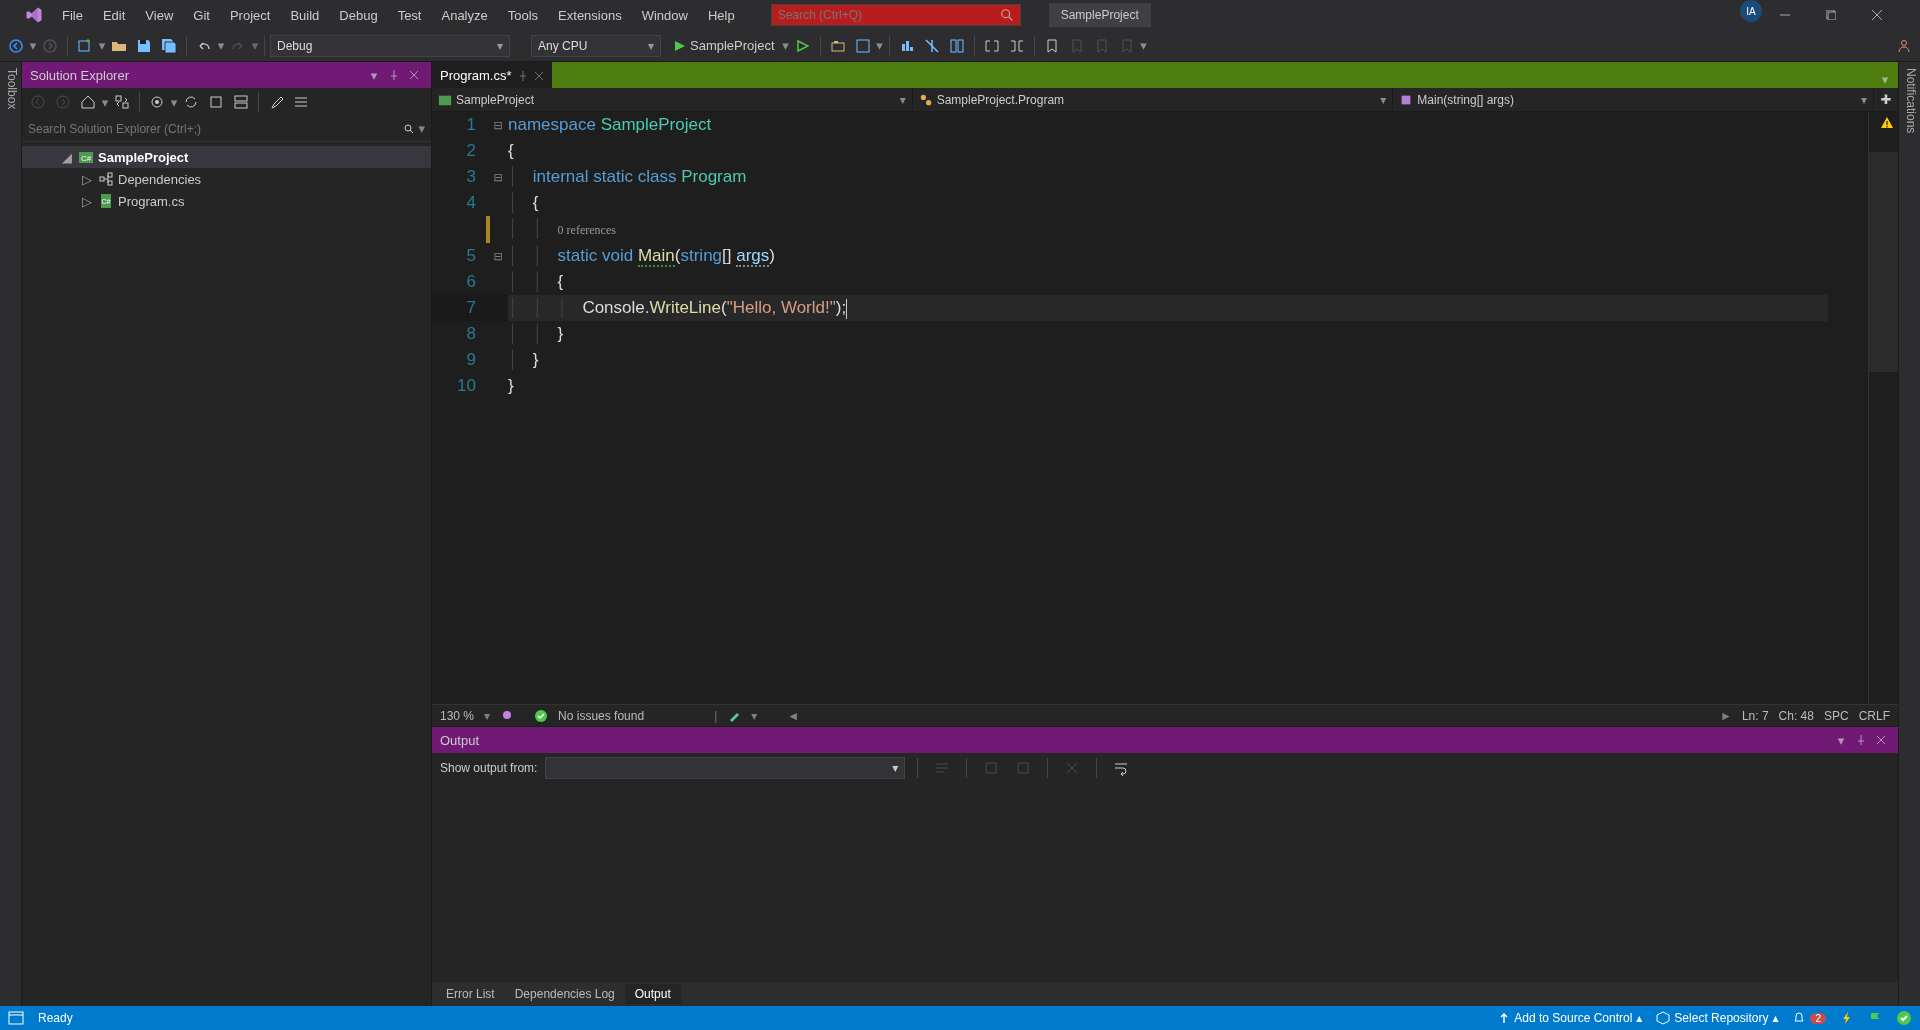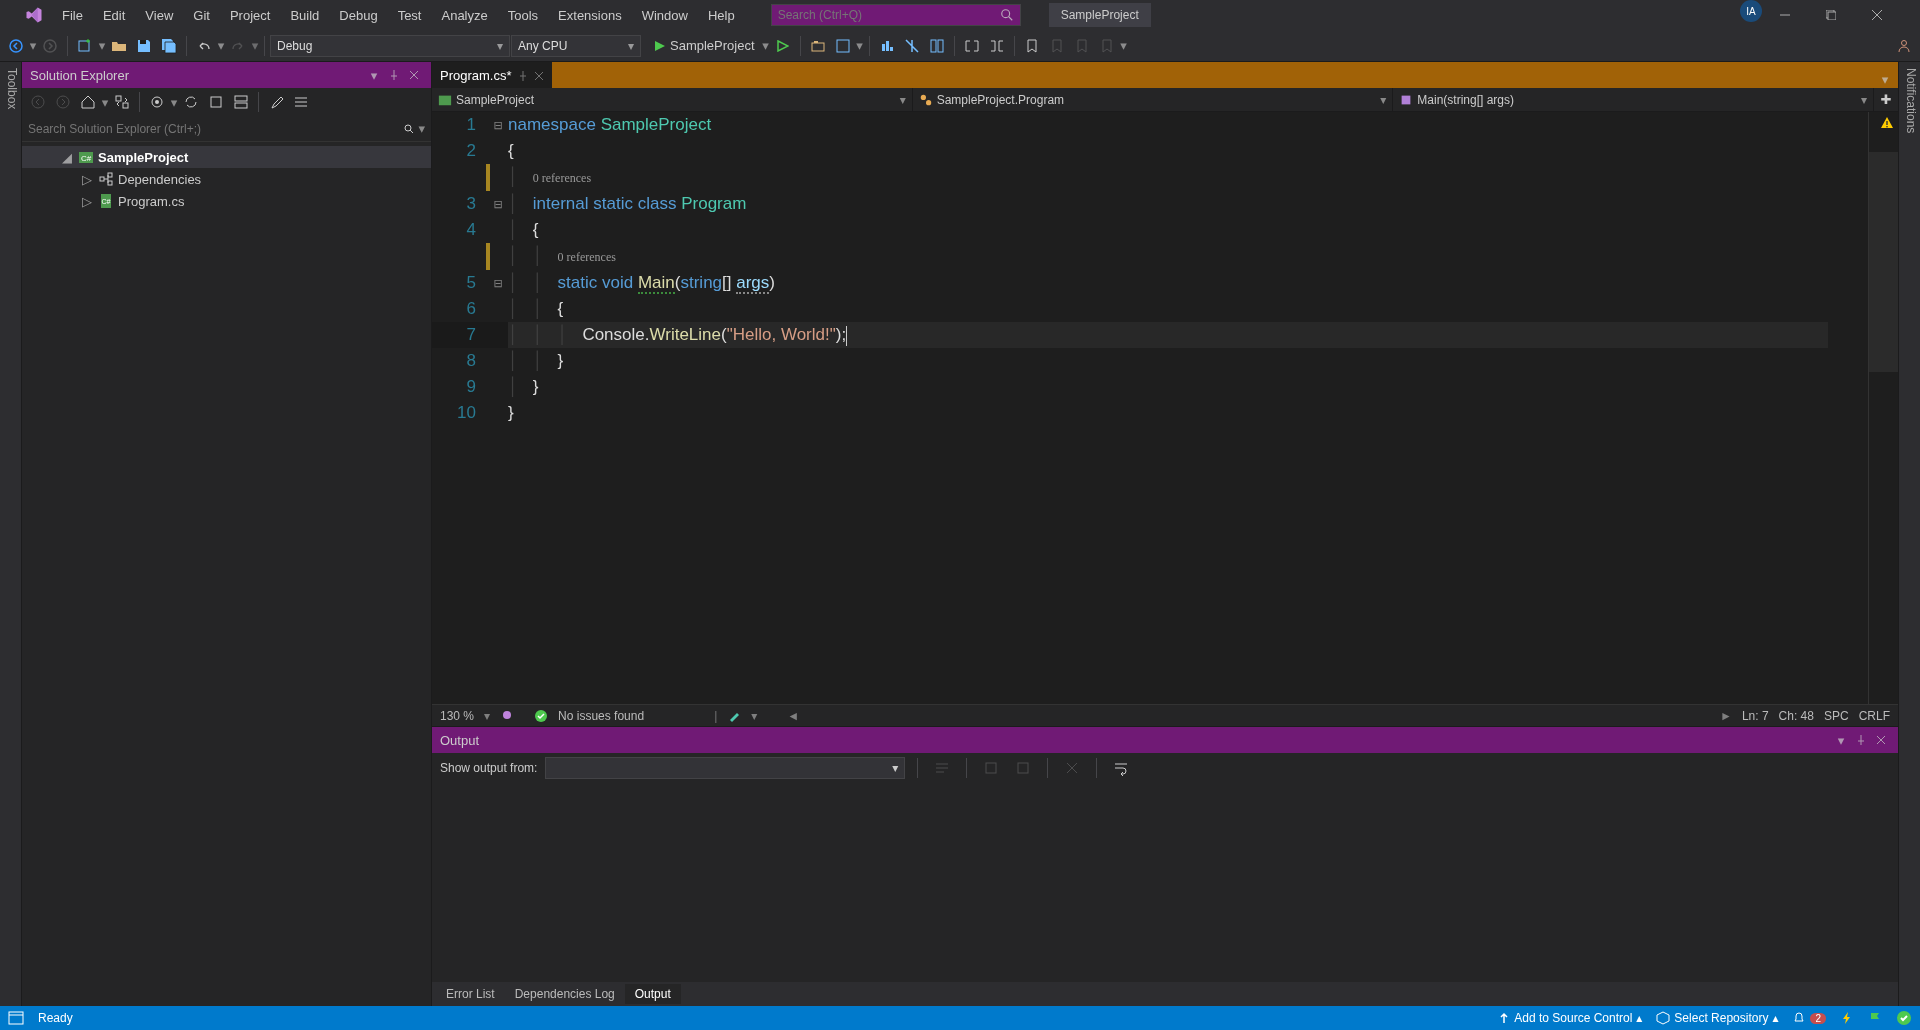--- a/index.html
+++ b/index.html
@@ -3,21 +3,21 @@
 <meta charset="utf-8">
 <style>
 *{margin:0;padding:0;box-sizing:border-box;font-family:'Segoe UI',Tahoma,sans-serif;user-select:none}
 body{width:1920px;height:1030px;background:#1e1e1e;color:#ccc;overflow:hidden;font-size:13px;display:flex;flex-direction:column}
 
 .titlebar{height:30px;background:#2d2d30;display:flex;align-items:center;padding:0 20px}
 .logo{width:28px;height:28px;display:flex;align-items:center;justify-content:center}
 .logo svg{width:18px;height:18px}
 .menu{display:flex;gap:0;margin-left:4px}
 .menu-item{padding:4px 10px;cursor:default}
-.search-box{margin-left:26px;width:250px;height:22px;background:#701a75;border:1px solid #434346;display:flex;align-items:center;padding:0 6px;color:#999}
+.search-box{margin-left:26px;width:250px;height:22px;background:#b91c1c;border:1px solid #434346;display:flex;align-items:center;padding:0 6px;color:#999}
 .search-box input{flex:1;background:transparent;border:0;outline:0;color:#ccc;font-size:12px}
 .search-box .mag{width:14px;height:14px;opacity:.8}
 .title-projbtn{margin-left:28px;height:24px;padding:0 12px;background:#3f3f46;display:flex;align-items:center;font-size:12px}
 .title-right{margin-left:auto;display:flex;align-items:flex-start;gap:0}
 .avatar{width:22px;height:22px;border-radius:50%;background:#1a4b7a;display:flex;align-items:center;justify-content:center;font-size:10px;color:#fff}
 .winbtns{display:flex}
 .winbtn{width:46px;height:30px;display:flex;align-items:center;justify-content:center;opacity:.8}
 
 .toolbar{height:32px;background:#2d2d30;border-bottom:1px solid #1b1b1c;display:flex;align-items:center;padding:0 4px;gap:1px}
 .tool-sep{width:1px;height:20px;background:#46464a;margin:0 4px}
@@ -40,21 +40,21 @@
 .solex-search{height:26px;display:flex;align-items:center;padding:0 6px;border-bottom:1px solid #333}
 .solex-search input{flex:1;background:transparent;border:0;outline:0;color:#ccc;font-size:12px}
 .tree{flex:1;overflow:auto;padding:4px 0}
 .tree-row{height:22px;display:flex;align-items:center;padding-left:8px;gap:4px;font-size:13px}
 .tree-row.selected{background:#37373d}
 .tree-row .exp{width:12px;opacity:.7}
 .tree-row .icon{width:16px;height:16px;display:flex;align-items:center;justify-content:center}
 .bold{font-weight:600;color:#fff}
 
 .editor-area{flex:1;display:flex;flex-direction:column;min-width:0}
-.tabs{height:26px;background:#a16207;display:flex;align-items:flex-end}
+.tabs{height:26px;background:#4d7c0f;display:flex;align-items:flex-end}
 .tab{height:26px;background:#1e1e1e;border-top:1px solid #1e1e1e;display:flex;align-items:center;padding:0 8px;gap:6px;font-size:13px;color:#fff}
 .tab .pin{opacity:.6}
 .tab .close{opacity:.6}
 .nav-bar{height:24px;background:#252526;border-bottom:1px solid #1b1b1c;display:flex}
 .nav-combo{flex:1;display:flex;align-items:center;padding:0 6px;border-right:1px solid #1b1b1c;gap:4px;font-size:12px}
 .nav-combo .arrow{margin-left:auto;opacity:.6}
 .nav-plus{width:24px;display:flex;align-items:center;justify-content:center}
 .editor-wrap{flex:1;display:flex;position:relative;min-height:0}
 .code{flex:1;font-family:Consolas,monospace;font-size:17px;line-height:26px;overflow:auto;padding-right:40px}
 .code-line{display:flex;min-height:26px}
@@ -200,21 +200,21 @@
       <svg class="ico" viewBox="0 0 16 16">
         <path d="M12 8a5 5 0 00-9 3M12 8l-3-3M12 8l-3 3" fill="none" stroke="#888" stroke-width="1.3"></path>
       </svg>
     </div>
   <div class="tool-dd" style="opacity:.4">▾</div>
   <div class="tool-sep"></div>
   <div class="tool-combo" style="width:240px">
       <span>Debug</span>
       <span class="arrow">▾</span>
     </div>
-  <div class="tool-combo" style="width:130px;margin-left:0">
+  <div class="tool-combo" style="width:130px;margin-left:20px">
       <span>Any CPU</span>
       <span class="arrow">▾</span>
     </div>
   <div class="play-btn" style="margin-left:6px">
       <svg viewBox="0 0 12 12">
         <path d="M1 1l10 5-10 5z" fill="#4ec94e"></path>
       </svg>
       <span>SampleProject</span>
     </div>
   <div class="tool-dd">▾</div>
@@ -475,27 +475,20 @@
       <div class="code">
         <div class="code-line">
             <div class="gutter">1</div>
             <div class="fold-col">⊟</div>
             <div class="code-txt"><span class="kw">namespace</span> <span class="type">SampleProject</span></div>
           </div>
         <div class="code-line">
             <div class="gutter">2</div>
             <div class="fold-col"></div>
             <div class="code-txt"><span class="default">{</span></div>
-          </div>
-        <div class="code-line" style="min-height:20px">
-            <div class="gutter">
-              <div class="change-bar"></div>
-            </div>
-            <div class="fold-col"></div>
-            <div class="code-txt"><span class="guide">│</span>   <span class="codelens">0 references</span></div>
           </div>
         <div class="code-line">
             <div class="gutter">3</div>
             <div class="fold-col">⊟</div>
             <div class="code-txt"><span class="guide">│</span>   <span class="kw">internal</span> <span class="kw">static</span> <span class="kw">class</span> <span class="type">Program</span></div>
           </div>
         <div class="code-line">
             <div class="gutter">4</div>
             <div class="fold-col"></div>
             <div class="code-txt"><span class="guide">│</span>   <span class="default">{</span></div>

